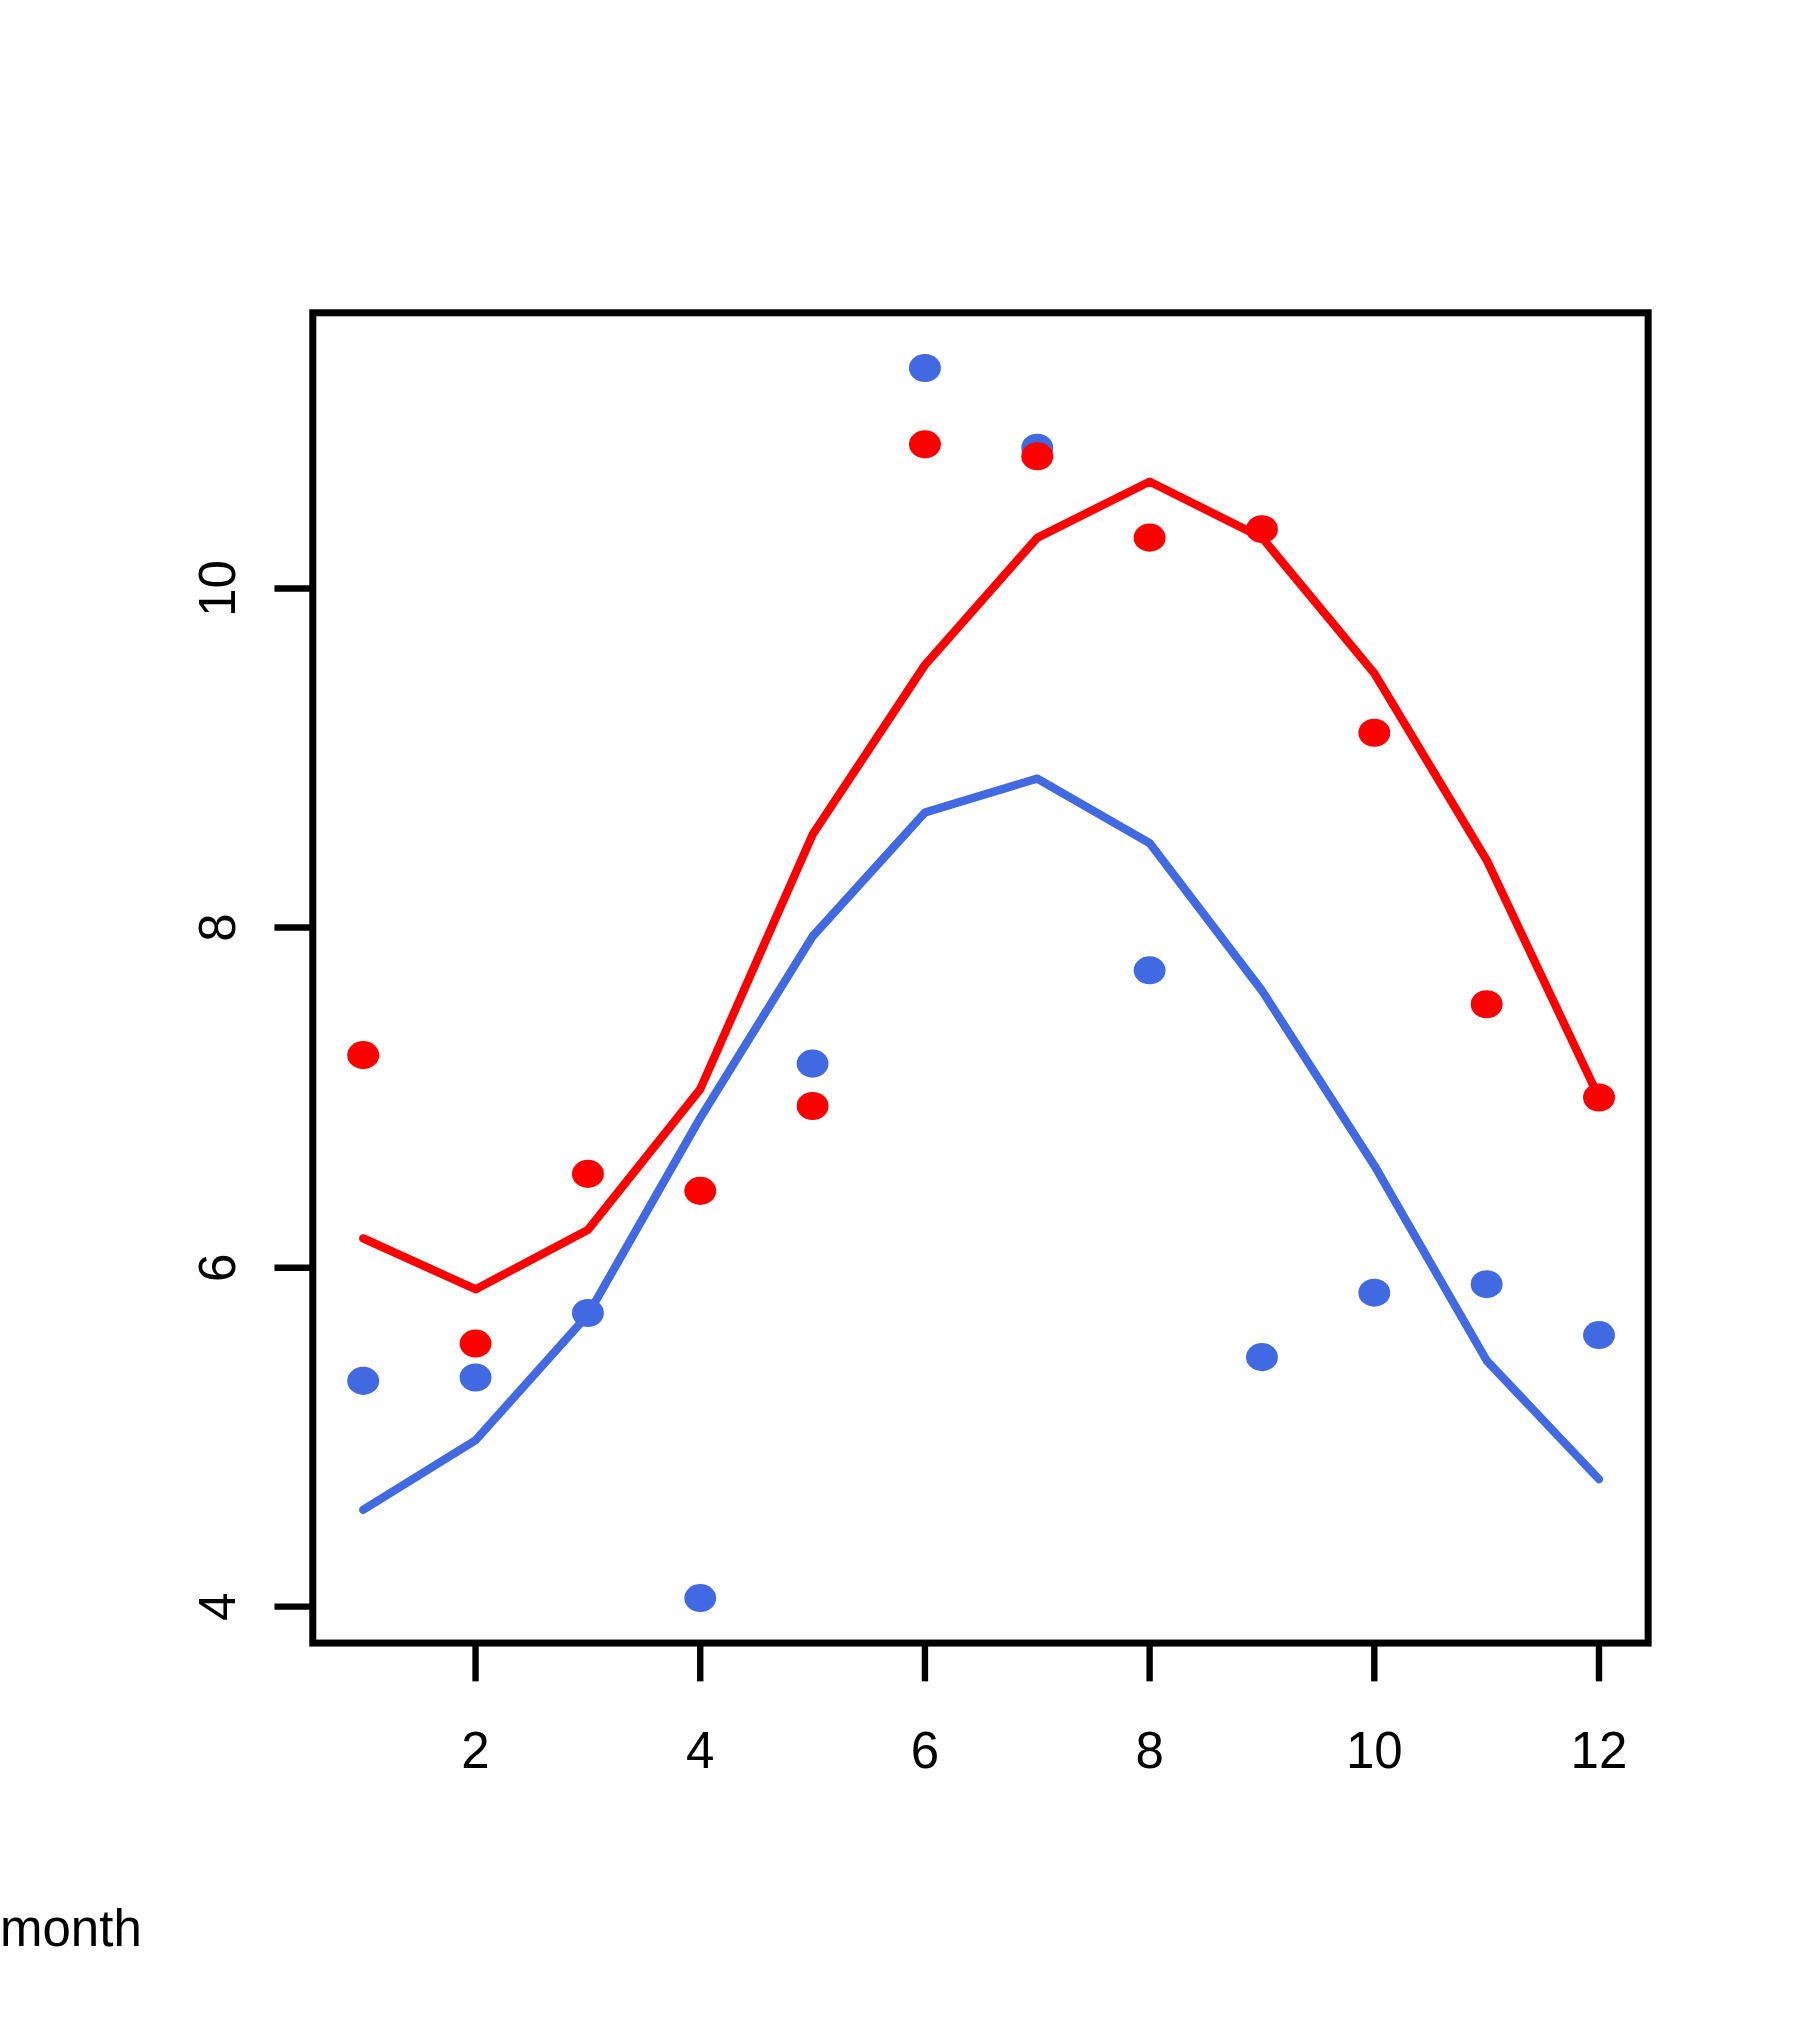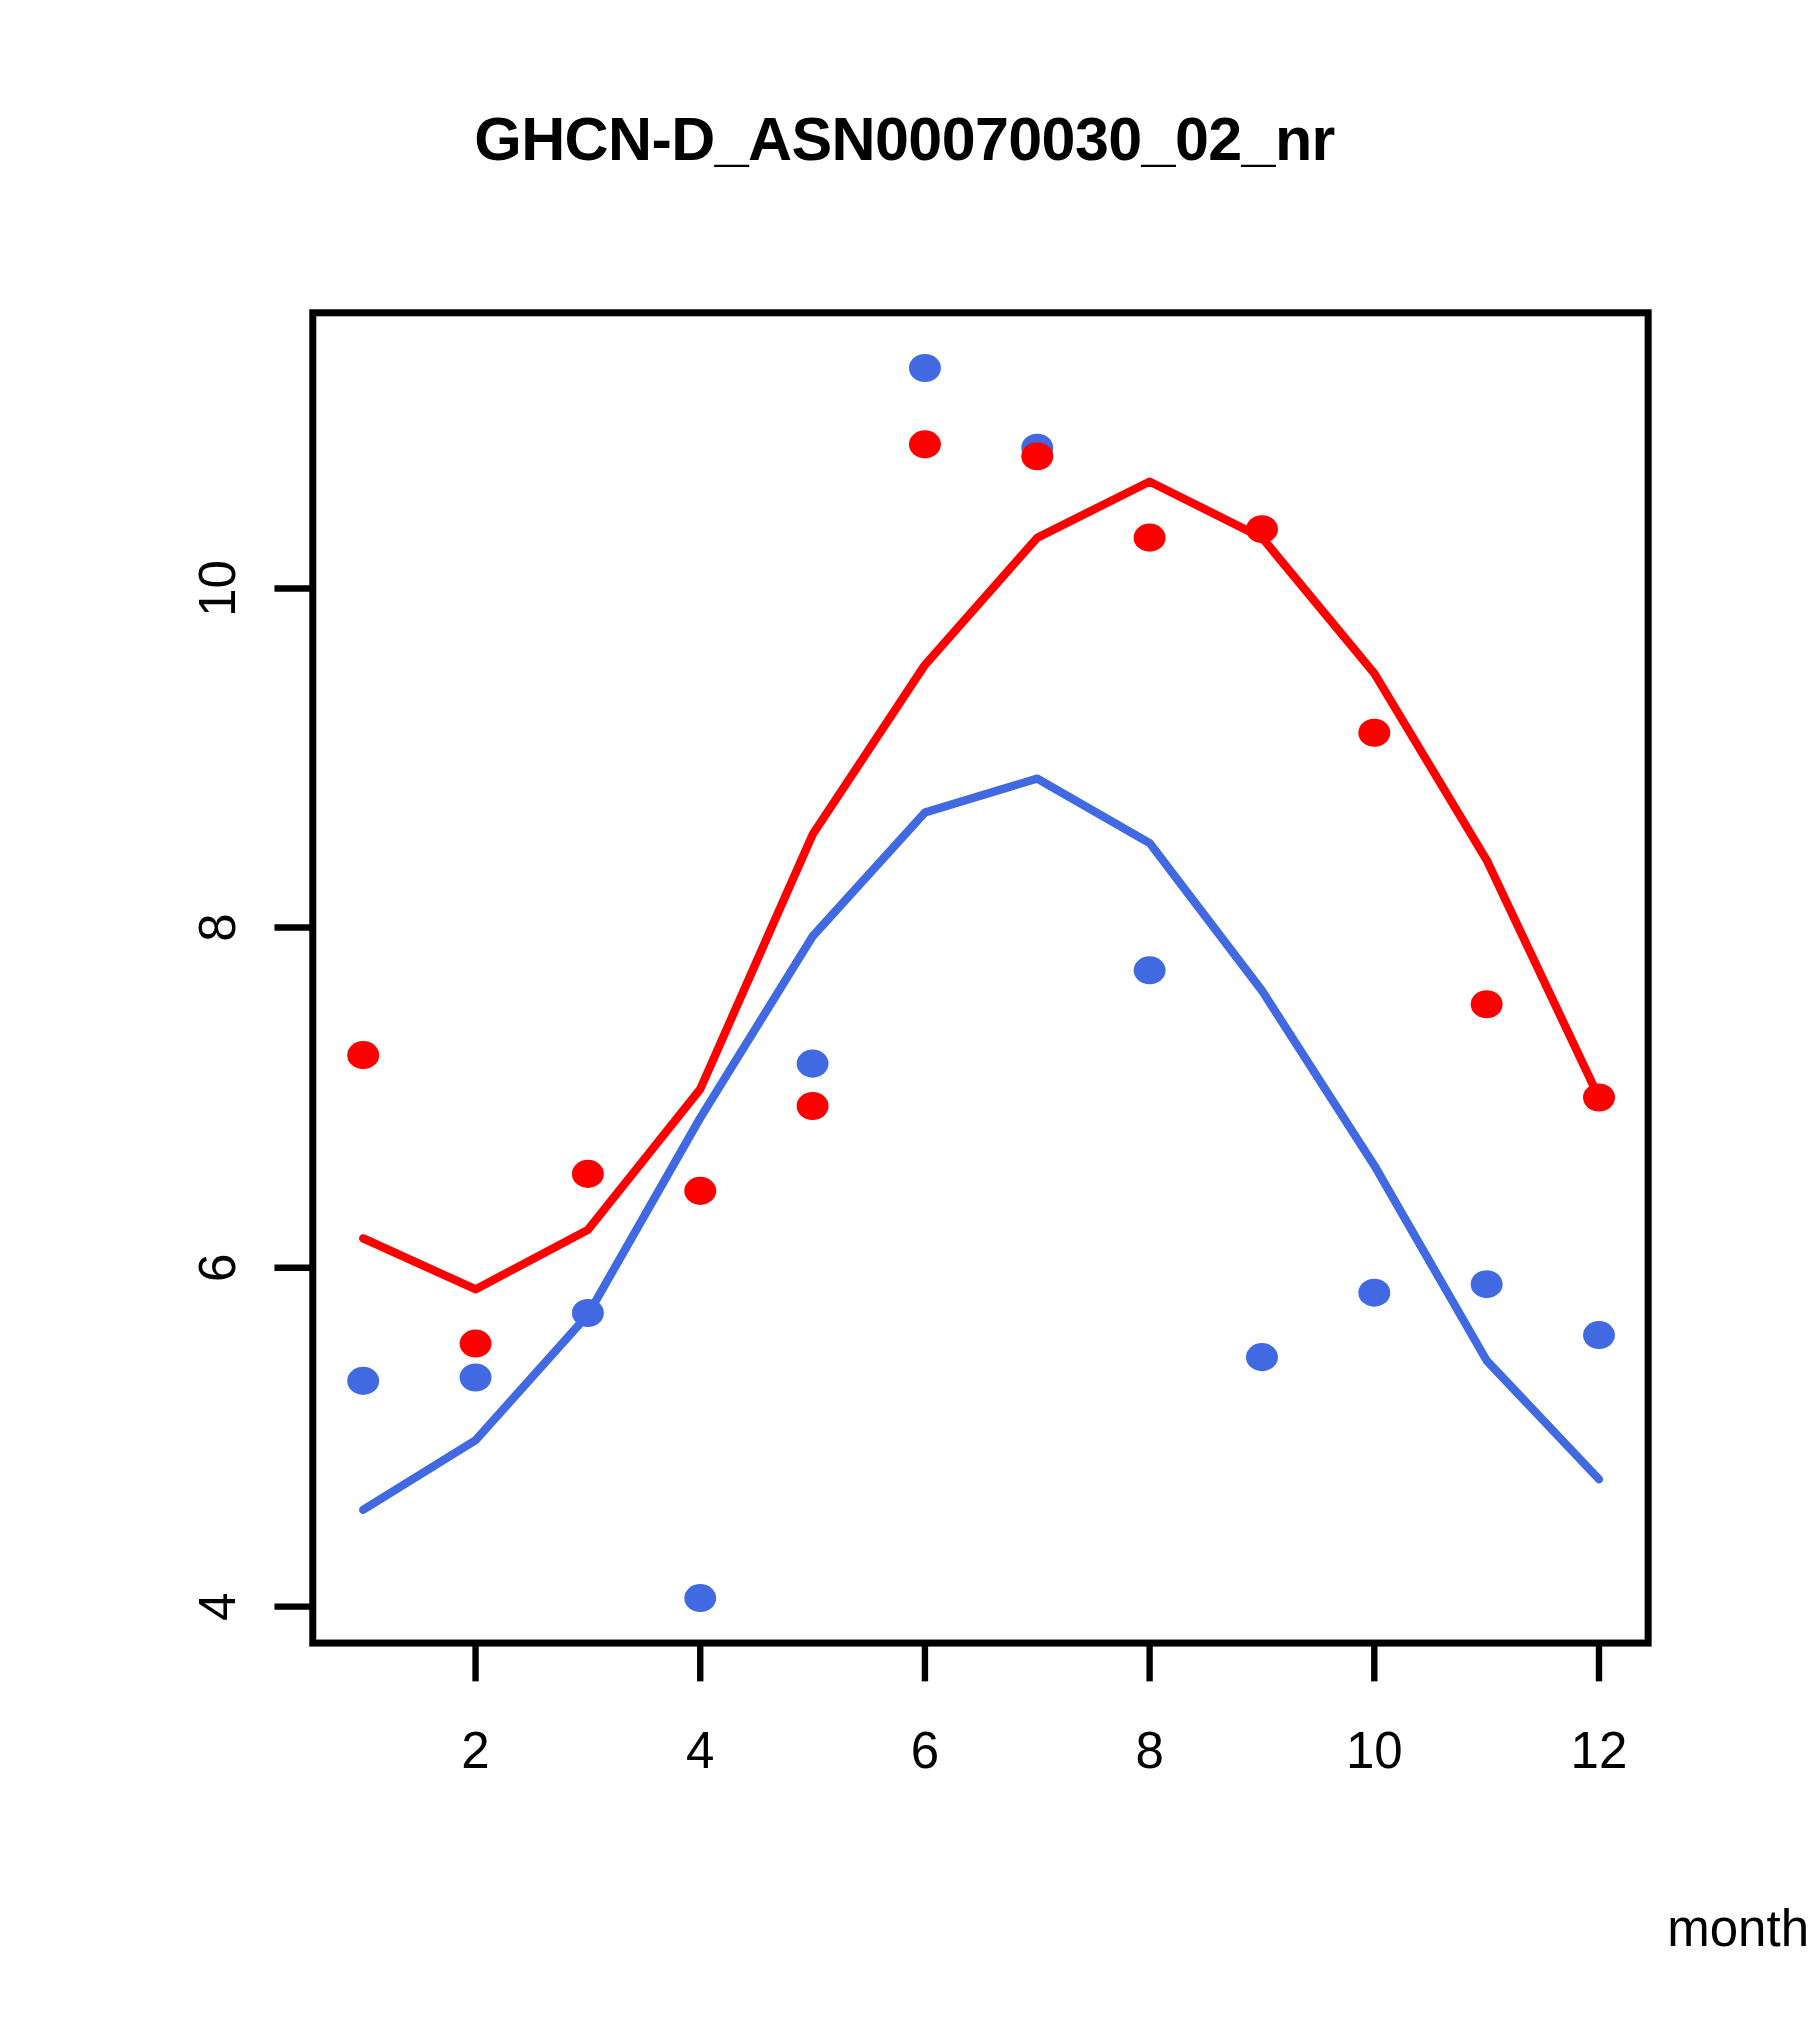--- a/index.html
+++ b/index.html
@@ -33,21 +33,21 @@
     font-weight: bold;
     letter-spacing: -0.6px;
     line-height: 1.0;
     white-space: pre;
   }
   .x-axis-label {
     position: absolute;
     left: 0;
     top: 1903px;
     width: 1809px;
-    text-align: right;
+    text-align: left;
     font-size: 51px;
     line-height: 1.0;
   }
   svg.canvas {
     position: absolute;
     left: 0; top: 0;
     width: 1809px;
     height: 2035px;
     overflow: visible;
   }
@@ -60,21 +60,20 @@
     font-family: "Liberation Sans", sans-serif;
     font-size: 80px;
     fill: #000000;
   }
 </style>
 </head>
 <body>
 
 <div id="figure">
 
-  <div class="plot-title">GHCN-D_ASN00070030_02_nr</div>
 
   <svg class="canvas" viewBox="0 0 2834 3188" preserveAspectRatio="none">
 
     <rect x="490" y="490" width="2092" height="2084" fill="none" stroke="#000000" stroke-width="11"></rect>
 
     <g stroke="#000000" stroke-width="10">
       <line x1="430" y1="922" x2="490" y2="922"></line>
       <line x1="430" y1="1453" x2="490" y2="1453"></line>
       <line x1="430" y1="1986" x2="490" y2="1986"></line>
       <line x1="430" y1="2517" x2="490" y2="2517"></line>

